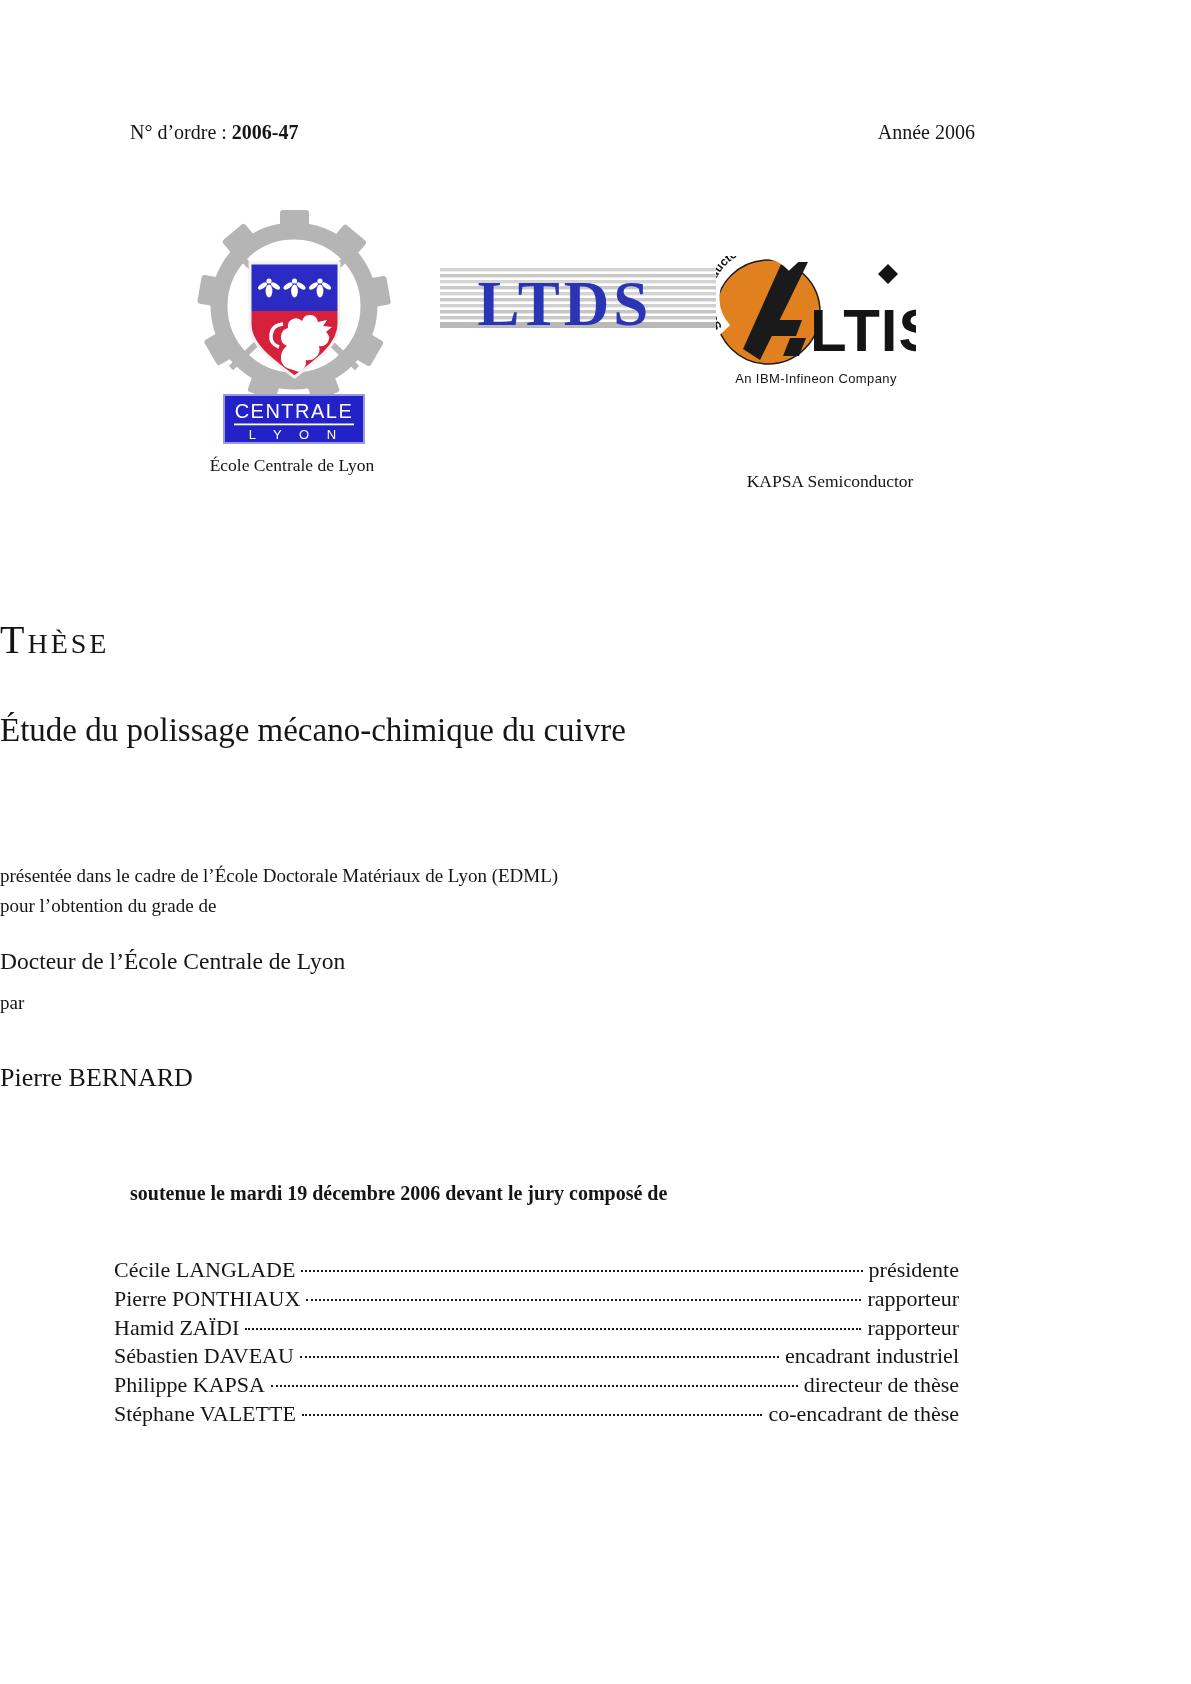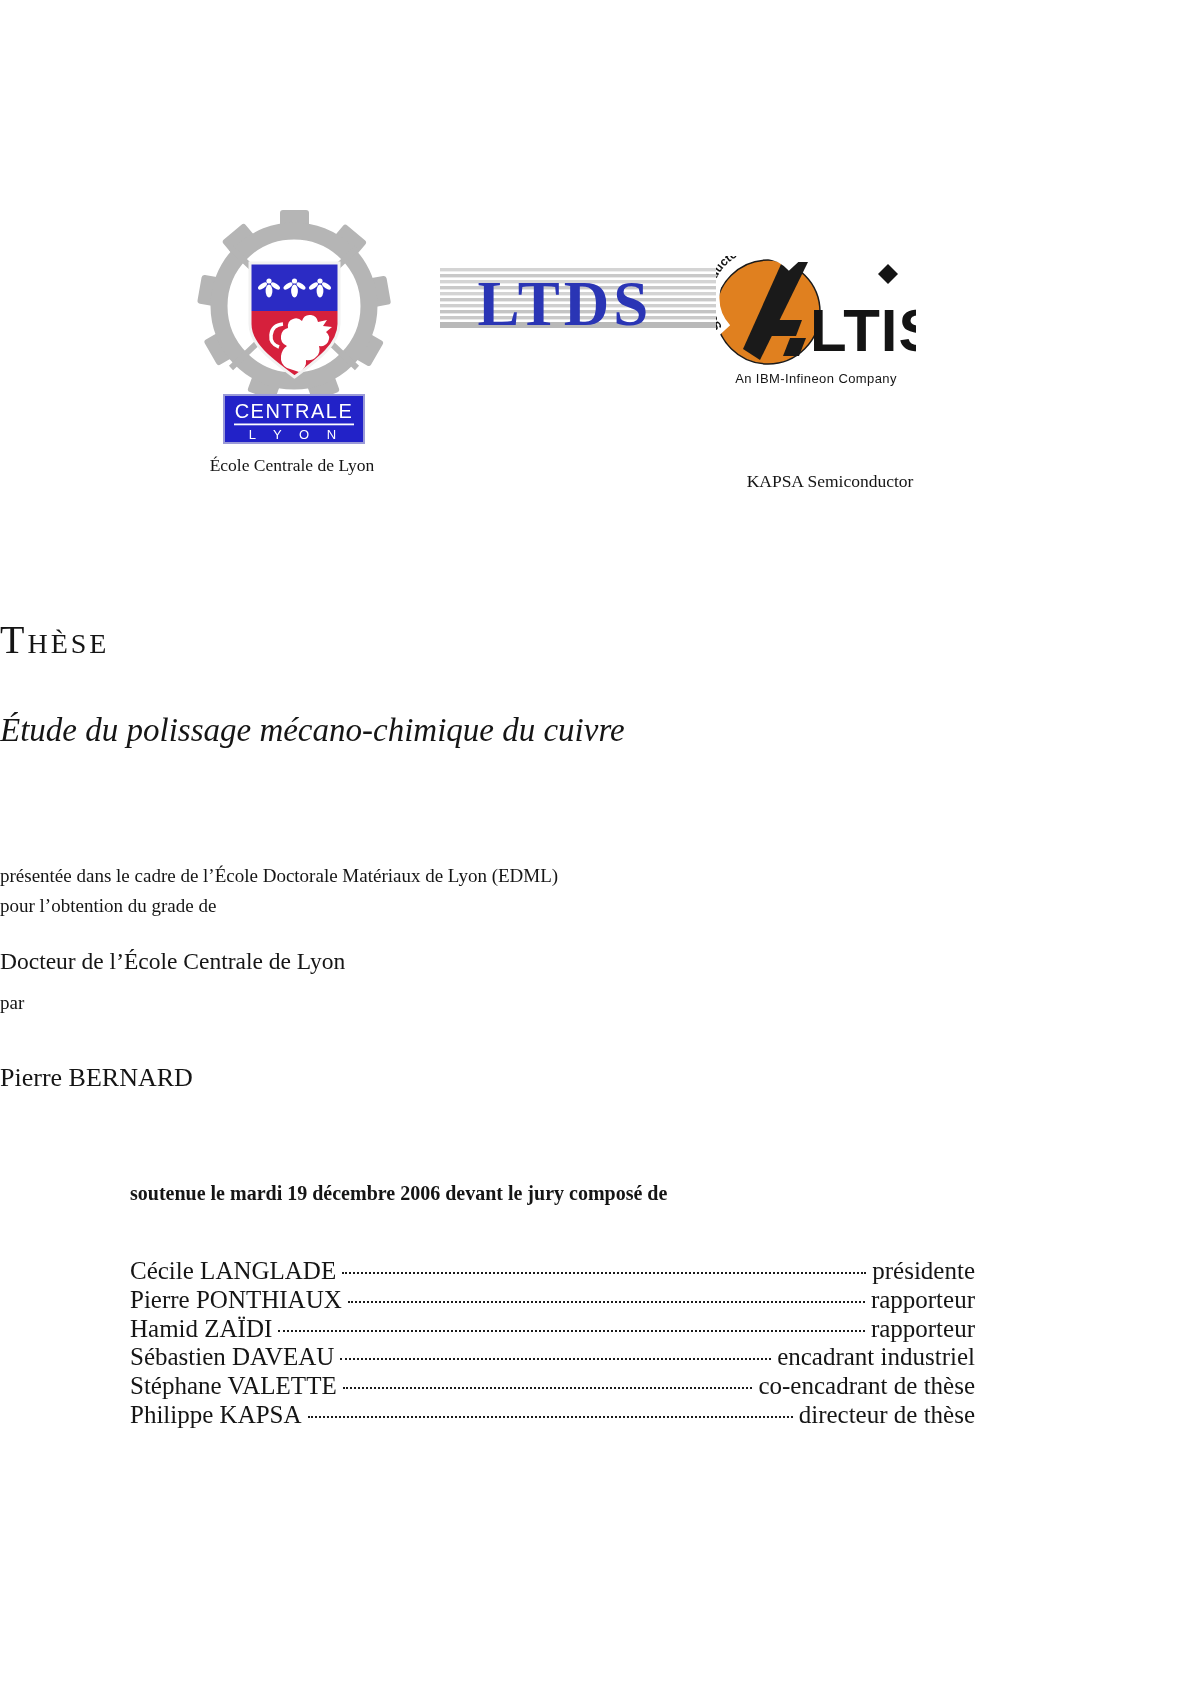--- a/index.html
+++ b/index.html
@@ -19,37 +19,44 @@
   .cap-ecl { left:142px; top:452px; width:300px; }
   .cap-ltds { left:438px; top:452px; width:280px; }
   .cap-altis { left:700px; top:468px; width:260px; }
   .altis-tagline {
     position:absolute; left:712px; top:371px; width:208px; text-align:center;
     font-family:"Liberation Sans", sans-serif; font-weight:normal; font-size:13px; letter-spacing:0.4px;
   }
   
   .cblock { position:absolute; left:0; width:1191px; text-align:left; }
   .these { top:616px; font-size:40px; font-variant:small-caps; letter-spacing:3px; }
-  .main-title { top:704px; font-size:33px; font-style:italic; line-height:53px; }
+  .main-title { top:704px; font-size:33px; line-height:53px; }
   .presented { top:861px; font-size:19px; line-height:30px; }
   .degree { top:948px; font-size:23.5px; }
   .by-label { top:992px; font-size:19px; }
   .author { top:1063px; font-size:26px; }
   .defense { position:absolute; left:130px; top:1182px; font-size:20px;font-weight:bold; }
   
-  .jury { position:absolute; left:130px; top:1257px; width:845px; font-size:25px; }
+  .jury { position:absolute; left:114px; top:1257px; width:845px; font-size:22px; }
   .jury-row { display:flex; align-items:baseline; height:28.8px; }
   .jury-dots { flex:1 1 auto; border-bottom:2.5px dotted #1a1a1a; margin:0 6px; transform:translateY(-5px); }
   svg text { user-select:none; }
 </style>
 </head>
 <body>
 
 <div class="page">
 
+  <div class="header">
+    <div>
+      <span>N° d’ordre :</span>
+      <span class="order-number">2006-47</span>
+    </div>
+    <div>Année 2006</div>
+  </div>
 
   <svg class="logo-abs" style="left:197px; top:206px;" width="195" height="240" viewBox="0 0 195 240">
     <g fill="#b5b5b5">
       <g>
         <rect x="83" y="4" width="29" height="22" rx="3"></rect>
         <rect x="83" y="4" width="29" height="22" rx="3" transform="rotate(40 97 100)"></rect>
         <rect x="83" y="4" width="29" height="22" rx="3" transform="rotate(80 97 100)"></rect>
         <rect x="83" y="4" width="29" height="22" rx="3" transform="rotate(120 97 100)"></rect>
         <rect x="83" y="4" width="29" height="22" rx="3" transform="rotate(160 97 100)"></rect>
         <rect x="83" y="4" width="29" height="22" rx="3" transform="rotate(200 97 100)"></rect>
@@ -163,25 +170,25 @@
       <span class="jury-role">rapporteur</span>
     </div>
 
     <div class="jury-row">
       <span class="jury-name">Sébastien DAVEAU</span>
       <span class="jury-dots"></span>
       <span class="jury-role">encadrant industriel</span>
     </div>
 
     <div class="jury-row">
+      <span class="jury-name">Philippe KAPSA</span>
+      <span class="jury-dots"></span>
+      <span class="jury-role">directeur de thèse</span>
+    </div>
+
+    <div class="jury-row">
       <span class="jury-name">Stéphane VALETTE</span>
       <span class="jury-dots"></span>
       <span class="jury-role">co-encadrant de thèse</span>
-    </div>
-
-    <div class="jury-row">
-      <span class="jury-name">Philippe KAPSA</span>
-      <span class="jury-dots"></span>
-      <span class="jury-role">directeur de thèse</span>
     </div>
   </div>
 
 </div>
 
 </body></html>

